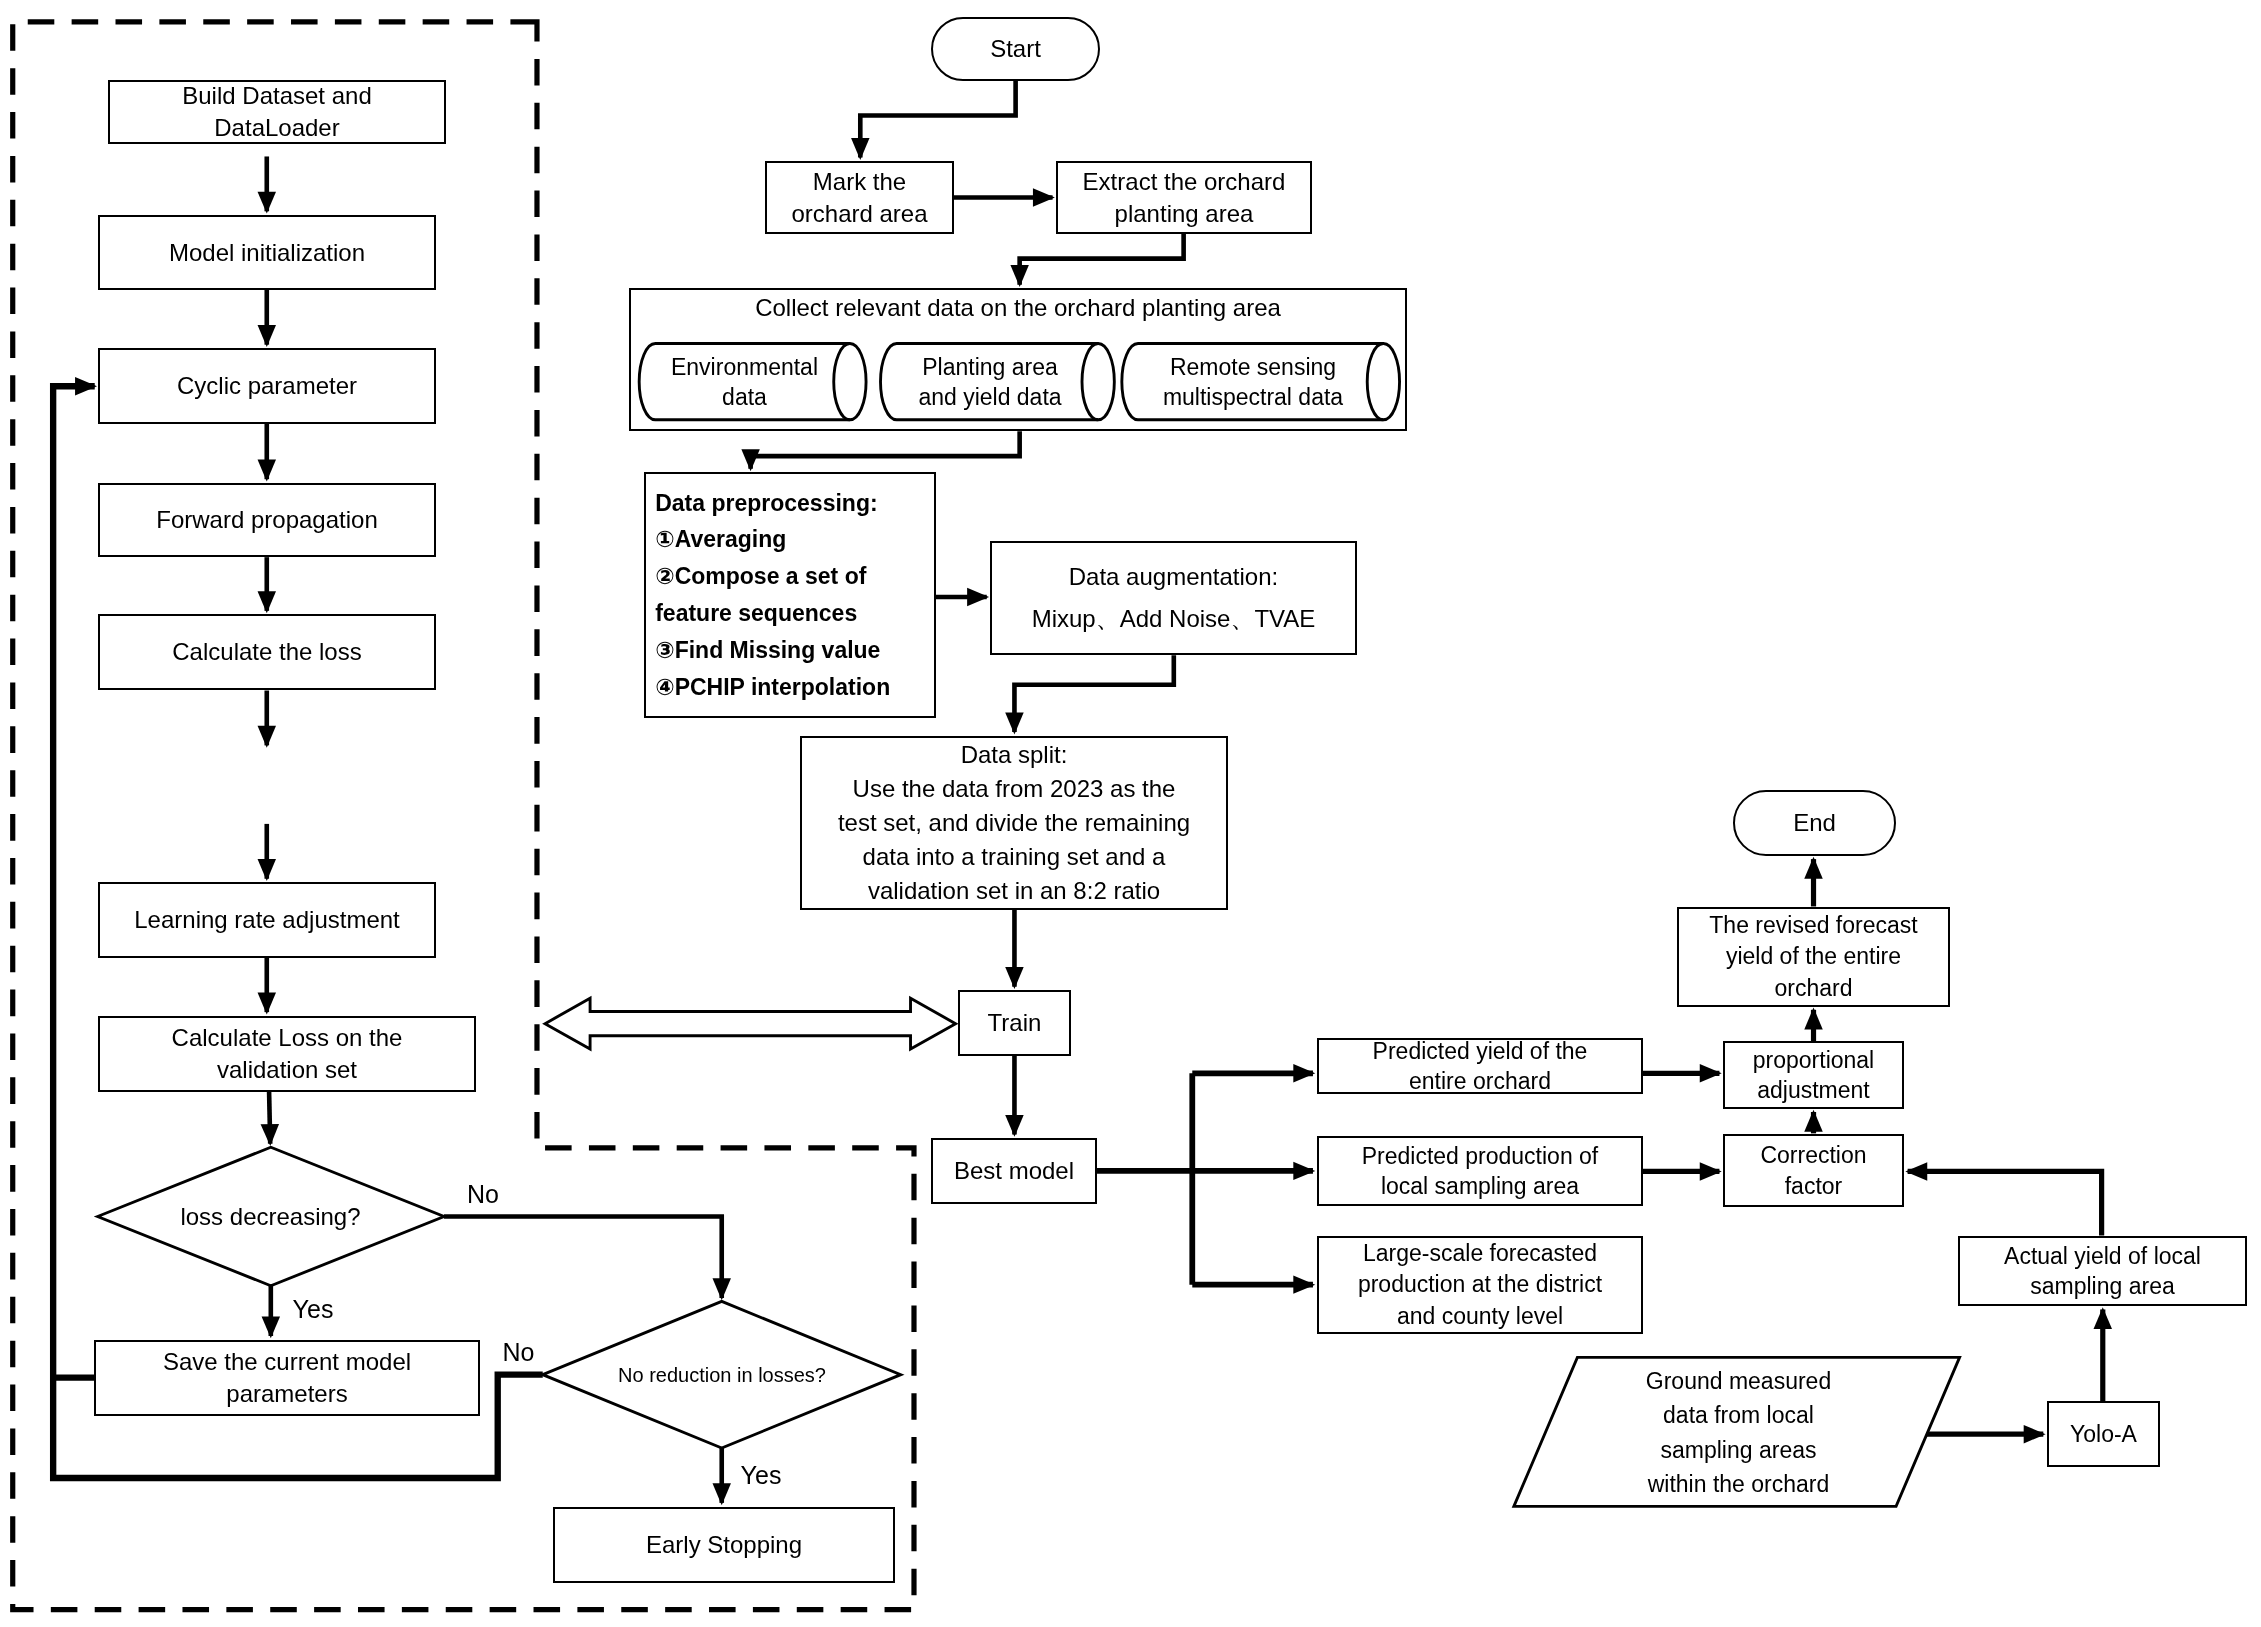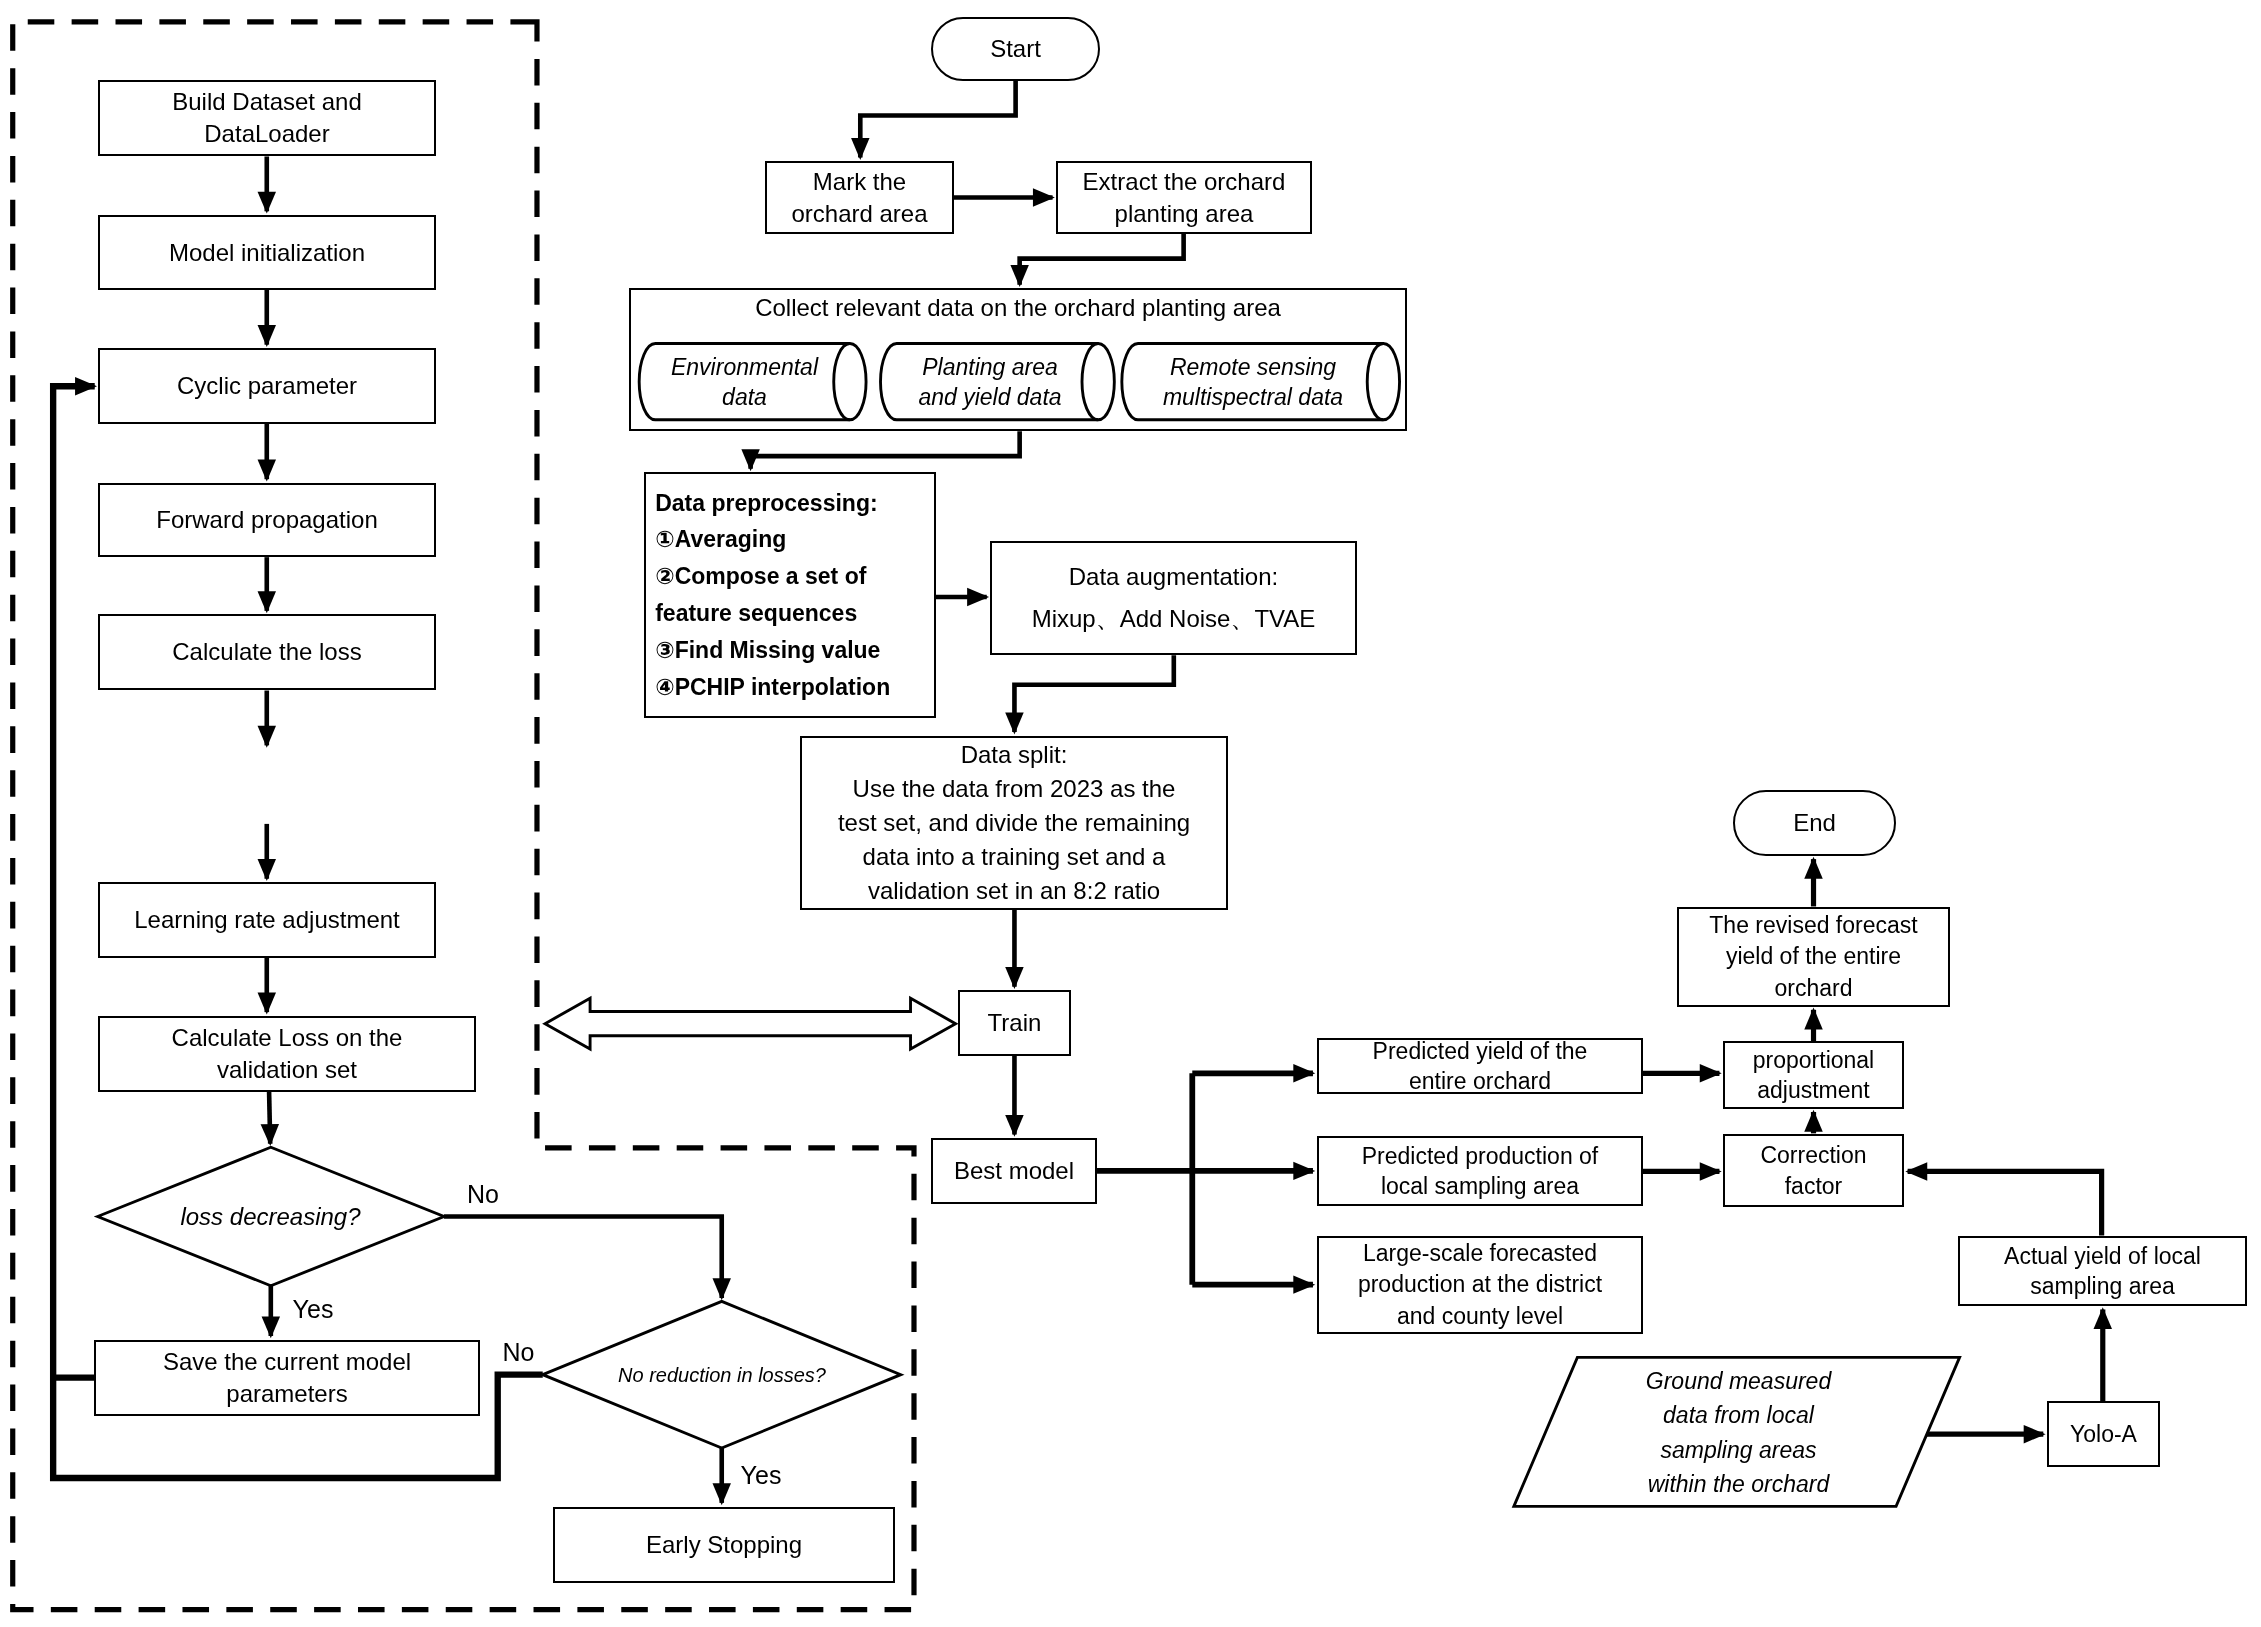--- a/index.html
+++ b/index.html
@@ -13,21 +13,21 @@
     position:absolute;z-index:2;box-sizing:border-box;
     background:#ffffff;border:2.3px solid #000;
     display:flex;align-items:center;justify-content:center;
     text-align:center;white-space:pre-line;
     font-size:24px;line-height:1.32;
   }
   .terminal{border-radius:33px;border-width:2.9px;}
   .shape-label{ 
     position:absolute;z-index:3;background:transparent;border:none;
     display:flex;align-items:center;justify-content:center;
-    text-align:center;white-space:pre-line;font-size:24px;line-height:1.32;font-style:italic;
+    text-align:center;white-space:pre-line;font-size:24px;line-height:1.32;
   }
   .container-box{border-width:2.9px;background:transparent;}
   .collect-title{
     position:absolute;z-index:3;display:flex;align-items:flex-start;justify-content:center;
     font-size:24px;white-space:pre-line;
   }
   .left-align{justify-content:flex-start;text-align:left;padding-left:9.2px;line-height:1.6;font-weight:bold;}
   .edge-label{
     position:absolute;z-index:4;font-size:25px;background:transparent;border:none;
     display:flex;align-items:center;justify-content:center;white-space:pre;
@@ -114,21 +114,21 @@
       <path d="M 1902 595 A 28 66 0 0 0 1874 661 A 28 66 0 0 0 1902 727" fill="none"></path>
     </g>
     <g stroke="#000" stroke-width="5" fill="#ffffff">
       <path d="M 1971 595 L 2396 595 A 28 66 0 0 1 2424 661 A 28 66 0 0 1 2396 727 L 1971 727 A 28 66 0 0 1 1943 661 A 28 66 0 0 1 1971 595 Z"></path>
       <path d="M 2396 595 A 28 66 0 0 0 2368 661 A 28 66 0 0 0 2396 727" fill="none"></path>
     </g>
 
     <polygon points="2732,2351 3394,2351 3284,2609 2622,2609" fill="#ffffff" stroke="#000" stroke-width="5"></polygon>
   </svg>
 
-  <div class="node" style="left:98px;top:80px;width:338px;height:76px">Build Dataset and
+  <div class="node" style="left:108px;top:80px;width:338px;height:64px">Build Dataset and
 DataLoader</div>
   <div class="node" style="left:98px;top:215px;width:338px;height:75px">Model initialization</div>
   <div class="node" style="left:98px;top:348px;width:338px;height:76px">Cyclic parameter</div>
   <div class="node" style="left:98px;top:483px;width:338px;height:74px">Forward propagation</div>
   <div class="node" style="left:98px;top:614px;width:338px;height:76px">Calculate the loss</div>
   <div class="node" style="left:98px;top:882px;width:338px;height:76px">Learning rate adjustment</div>
   <div class="node" style="left:98px;top:1016px;width:378px;height:76px">Calculate Loss on the
 validation set</div>
   <div class="shape-label" style="left:126px;top:1191px;width:289px;height:52px">loss decreasing?</div>
   <div class="node" style="left:94px;top:1340px;width:386px;height:76px">Save the current model

